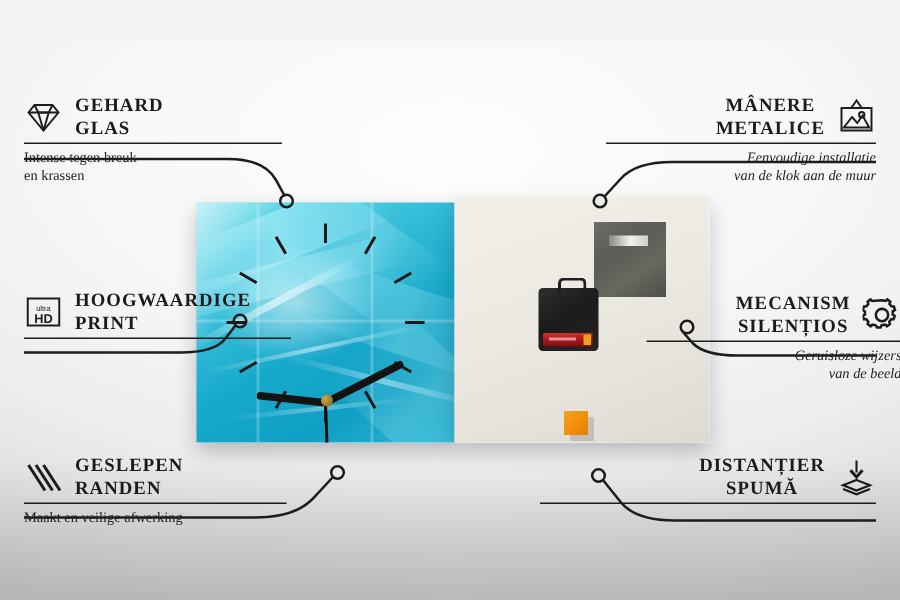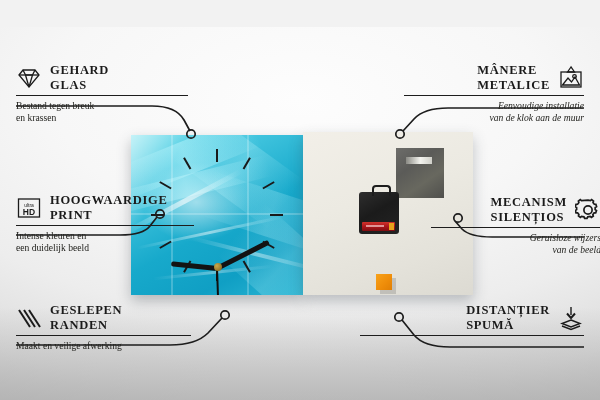--- a/index.html
+++ b/index.html
@@ -80,21 +80,21 @@
   }
   .co-rule{height:1.4px;background:#1d1d1d;margin-top:3px;}
   .co-desc{
     font-family:"Liberation Serif", serif;
     font-size:9.6px;color:#23231f;line-height:12.2px;margin-top:3.5px;white-space:pre-line;
   }
   .left .co-head{justify-content:flex-start;}
   .left .co-title{text-align:left;}
   .left .co-desc{text-align:left;}
   .right .co-head{justify-content:flex-end;}
-  .right .co-title{text-align:left;}
+  .right .co-title{text-align:center;}
   .right .co-desc{text-align:right;font-style:italic;}
   .ico{width:26px;height:26px;flex:0 0 26px;display:block;}
   .ico svg{display:block;width:26px;height:26px;}
 
   #wires{position:absolute;left:0;top:0;width:600px;height:400px;z-index:5;pointer-events:none;}
 </style>
 </head>
 <body>
 
 <div id="stage">
@@ -175,39 +175,37 @@
           <path d="M7 5 L9.5 10 L13 22"></path>
               <path d="M19 5 L16.5 10 L13 22"></path>
               <path d="M9.5 10 H16.5"></path>
         </g>
           </svg>
       </span>
       <span class="co-title">GEHARD
 GLAS</span>
     </div>
     <div class="co-rule" style="width:100%;"></div>
-    <div class="co-desc">Bestand tegen breuk
+    <div class="co-desc">Intense tegen breuk
 en krassen</div>
   </div>
 
   <div class="callout left" style="left:16px;top:166px;width:178px;">
     <div class="co-head">
       <span class="ico">
         <svg viewBox="0 0 26 26">
           <rect x="2.5" y="4" width="21" height="18" fill="none" stroke="#1b1b1b" stroke-width="1.3"></rect>
           <text x="13" y="12" font-family="Liberation Sans, sans-serif" font-size="5" text-anchor="middle" fill="#1b1b1b">ultra</text>
           <text x="13" y="20" font-family="Liberation Sans, sans-serif" font-size="8.5" font-weight="bold" text-anchor="middle" fill="#1b1b1b">HD</text>
         </svg>
       </span>
       <span class="co-title">HOOGWAARDIGE
 PRINT</span>
     </div>
     <div class="co-rule" style="width:100%;"></div>
-    <div class="co-desc">Intense kleuren en
-een duidelijk beeld</div>
   </div>
 
   <div class="callout left" style="left:16px;top:276px;width:175px;">
     <div class="co-head">
       <span class="ico">
         <svg viewBox="0 0 26 26">
             <g stroke="#1b1b1b" stroke-width="2" stroke-linecap="butt">
           <line x1="3" y1="5" x2="14" y2="22"></line>
               <line x1="8" y1="5" x2="19" y2="22"></line>
           <line x1="13" y1="5" x2="24" y2="22"></line>

